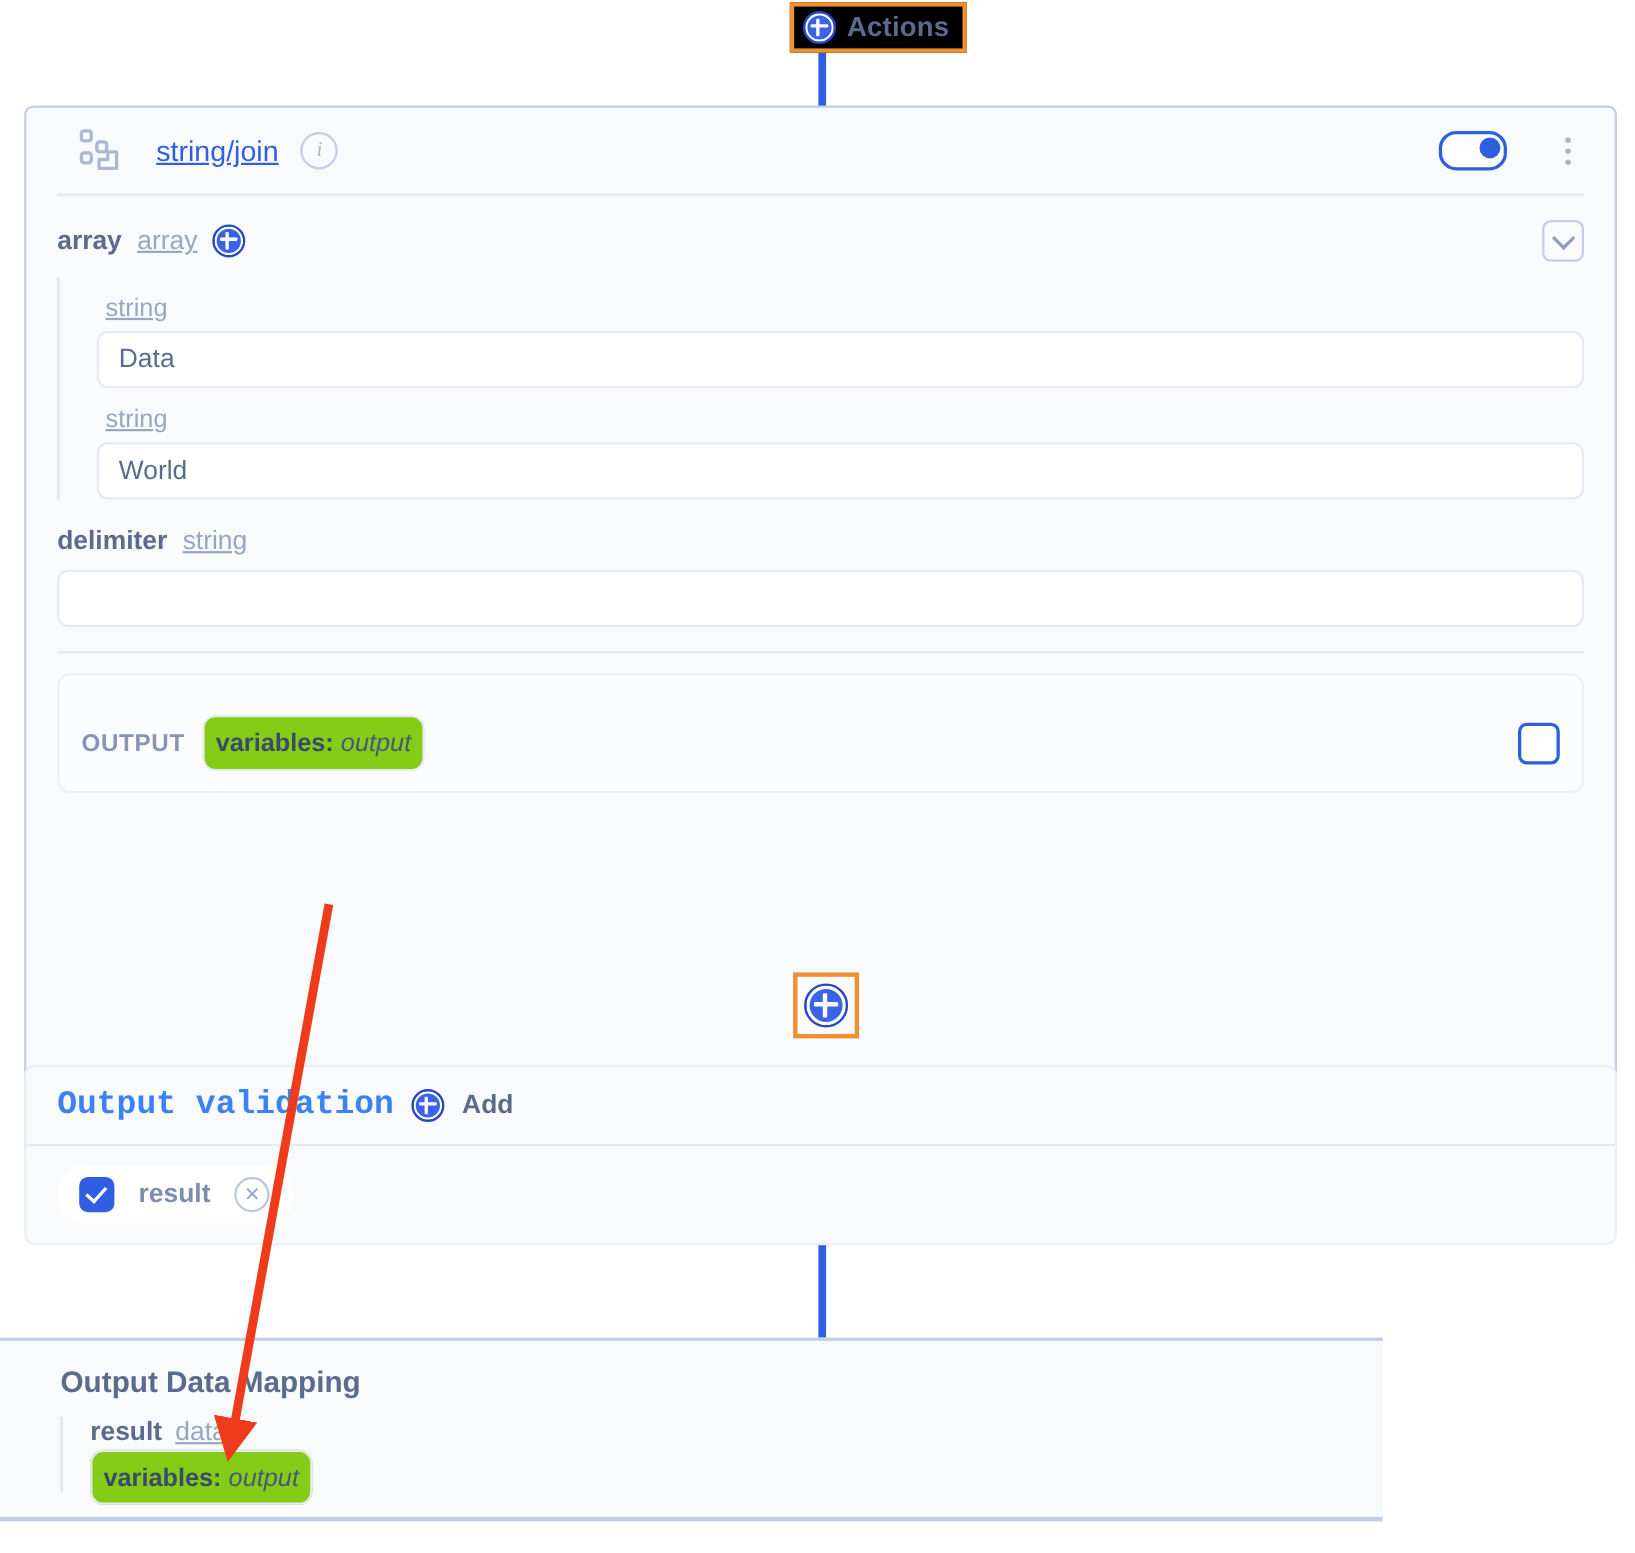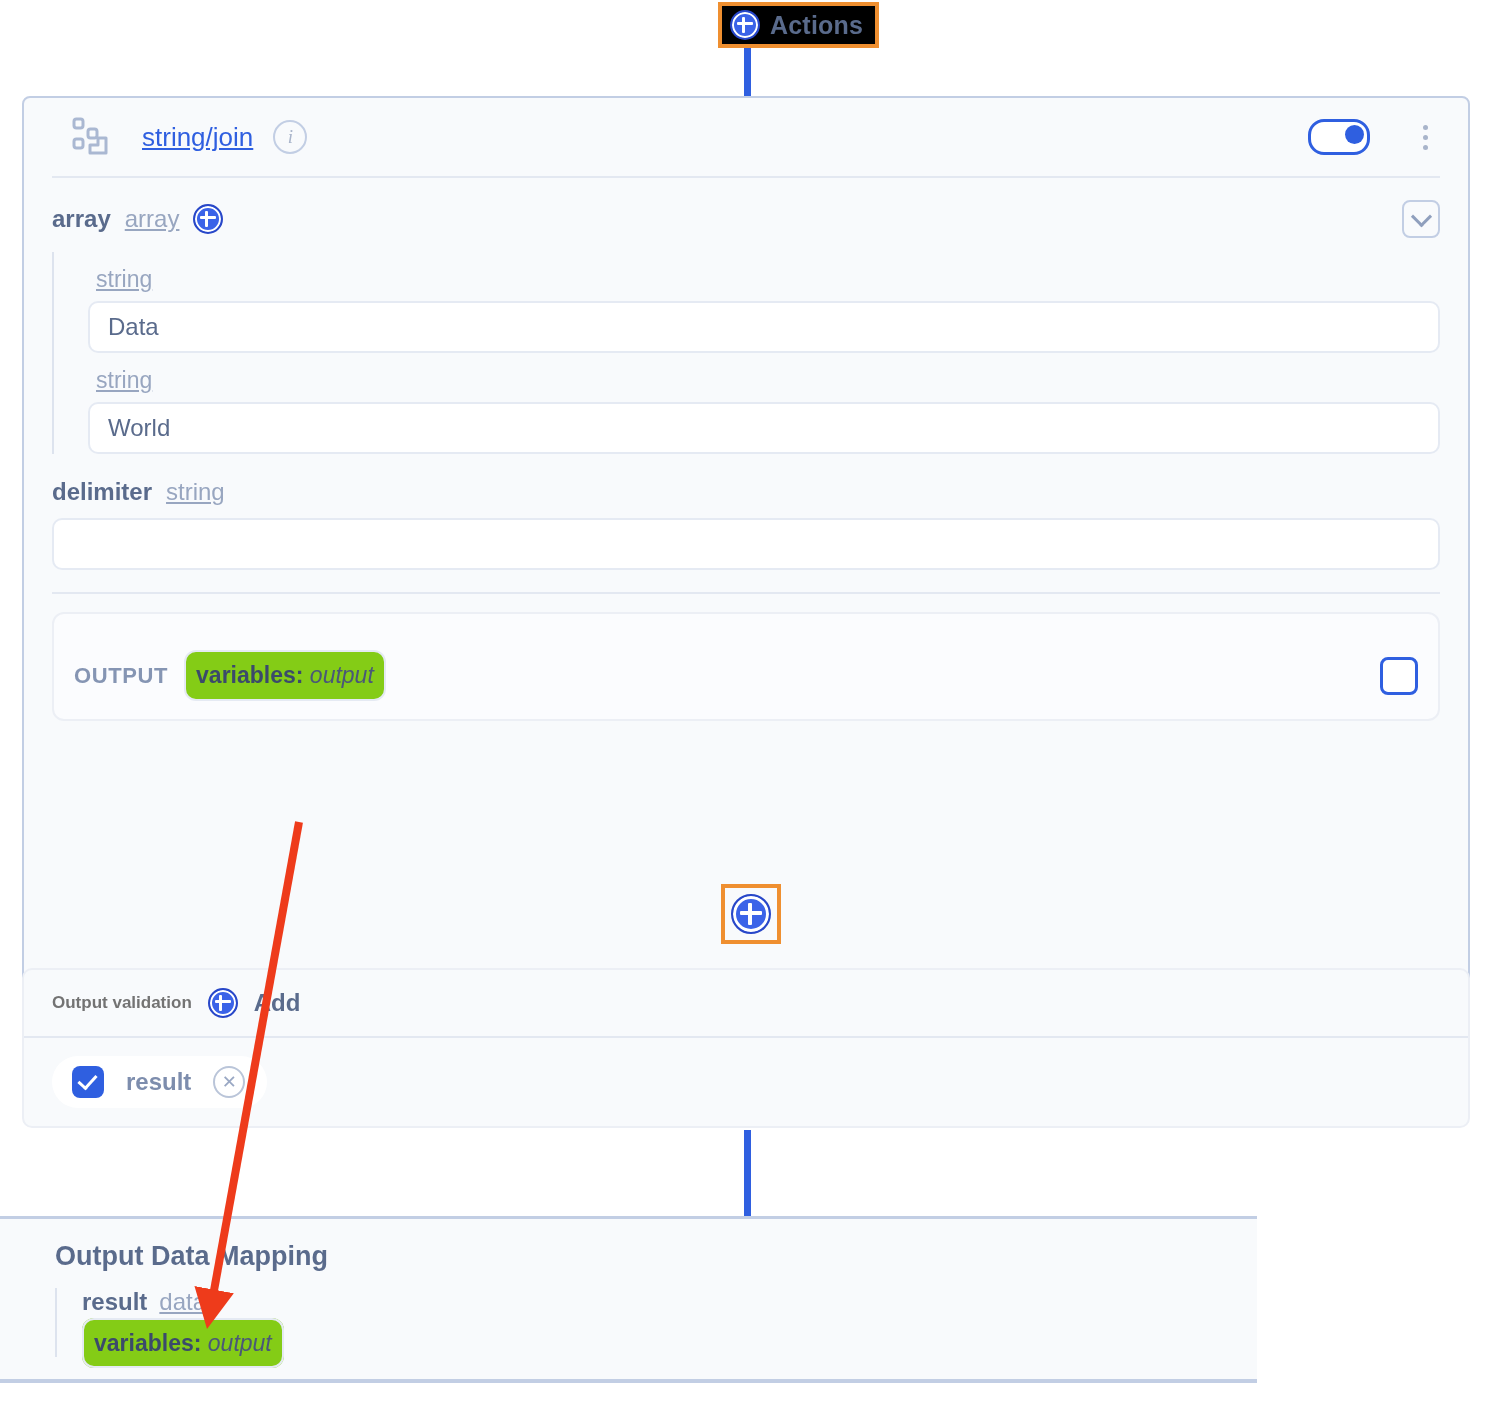--- a/index.html
+++ b/index.html
@@ -303,23 +303,24 @@
     border-radius: 10px;
     z-index: 2;
   }
   .validation-header {
     display: flex;
     align-items: center;
     gap: 16px;
     padding: 18px 28px 18px 28px;
   }
   .validation-title {
-    font-size: 17px;
-    font-weight: bold;
-    color: #737373;
+    font-size: 30px;
+    font-weight: bold;
+    color: #3b82f6;
+    font-family: Liberation Mono, monospace;
   }
   .validation-add {
     font-size: 24px;
     font-weight: bold;
     color: #5a6b8c;
   }
   .validation-body {
     border-top: 2px solid #e3e8f1;
     padding: 18px 28px;
   }

